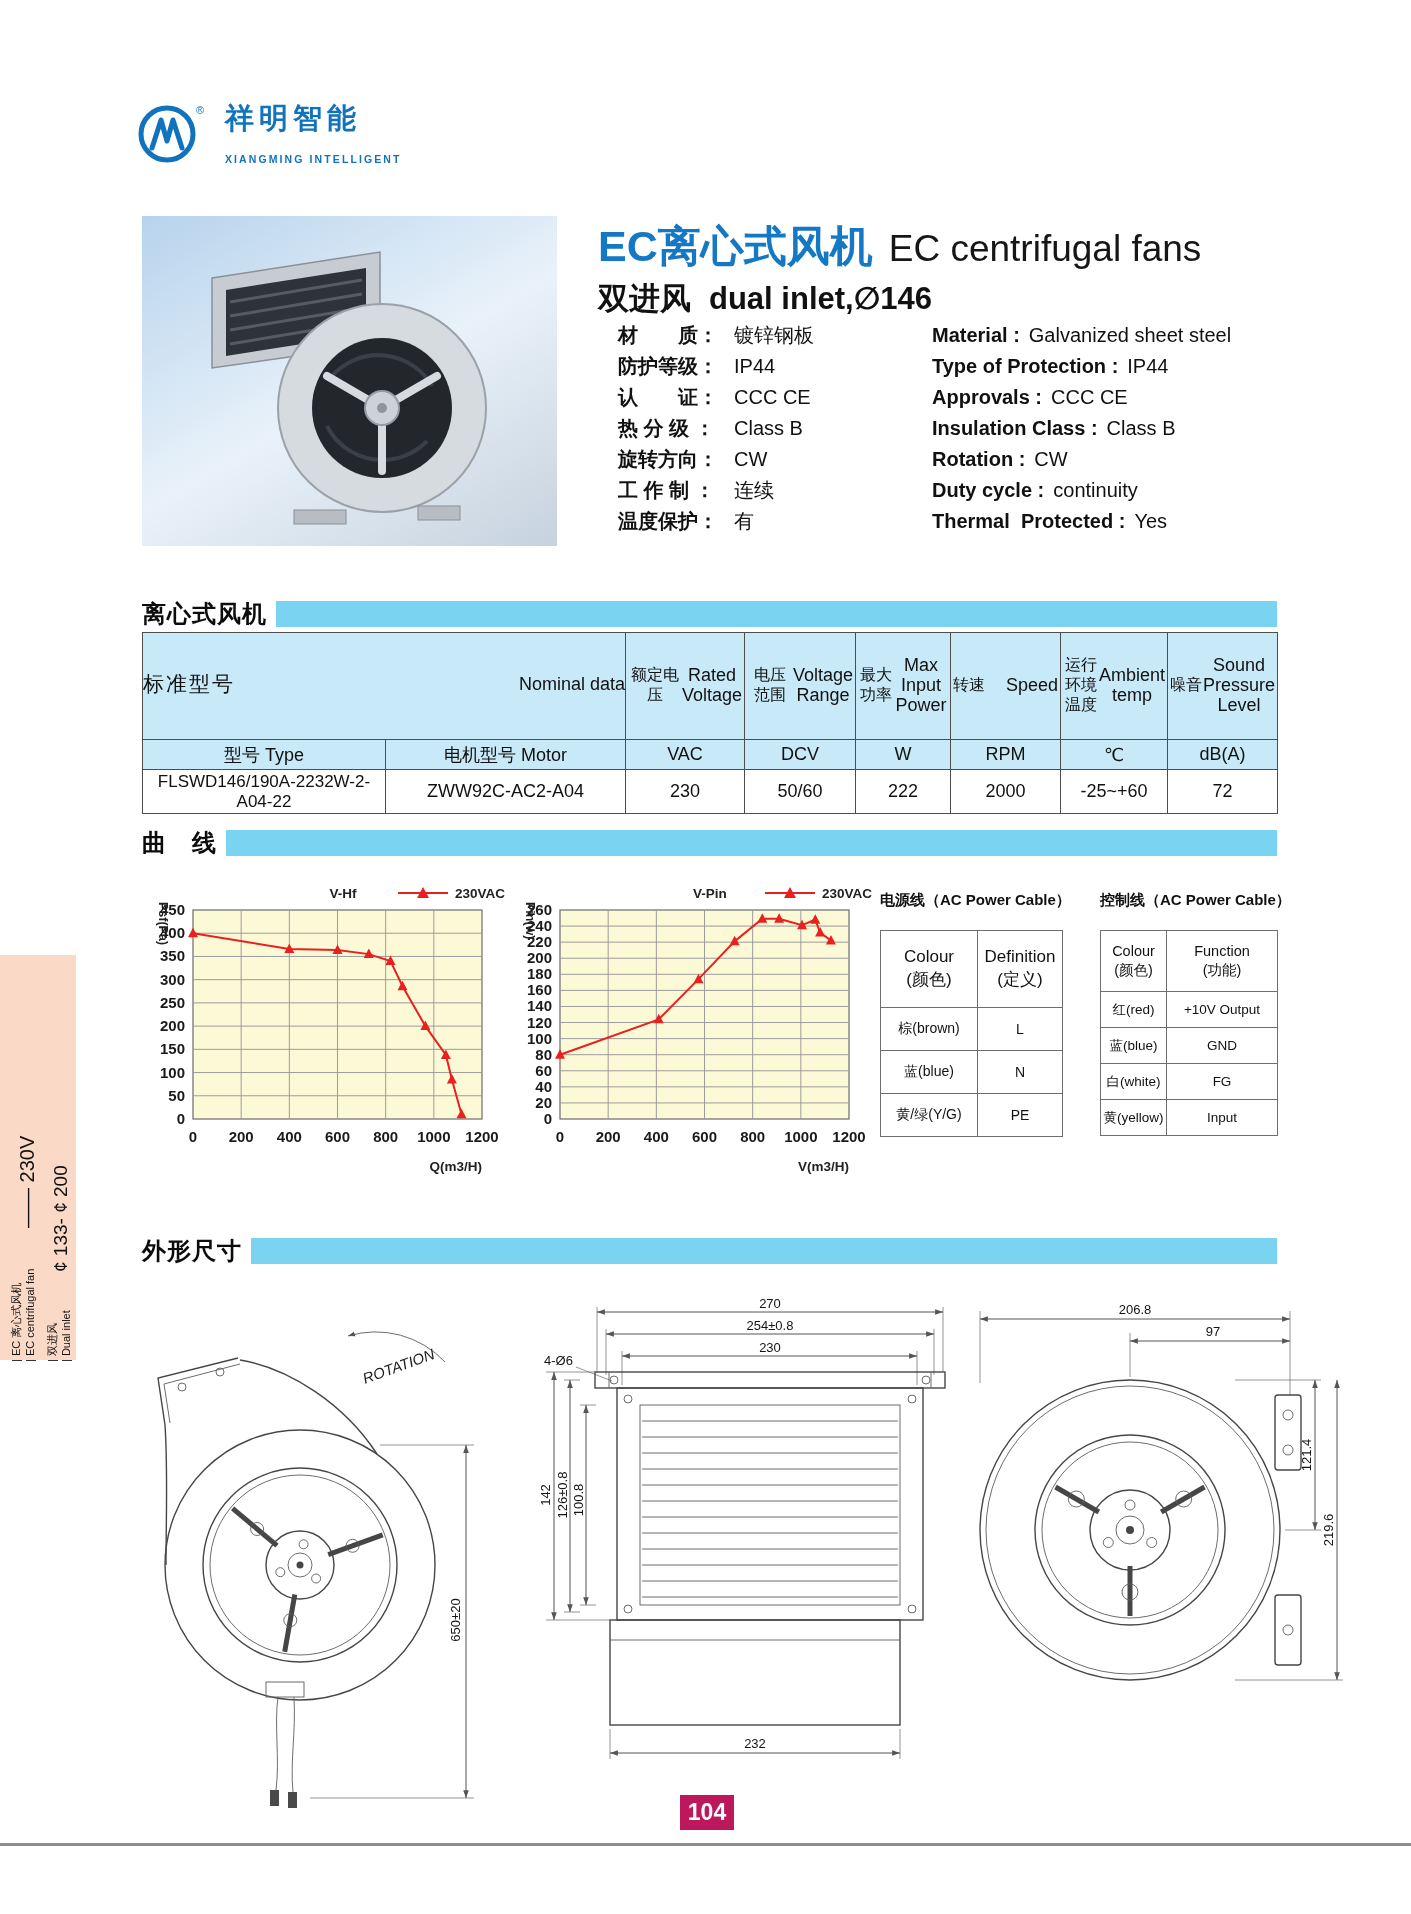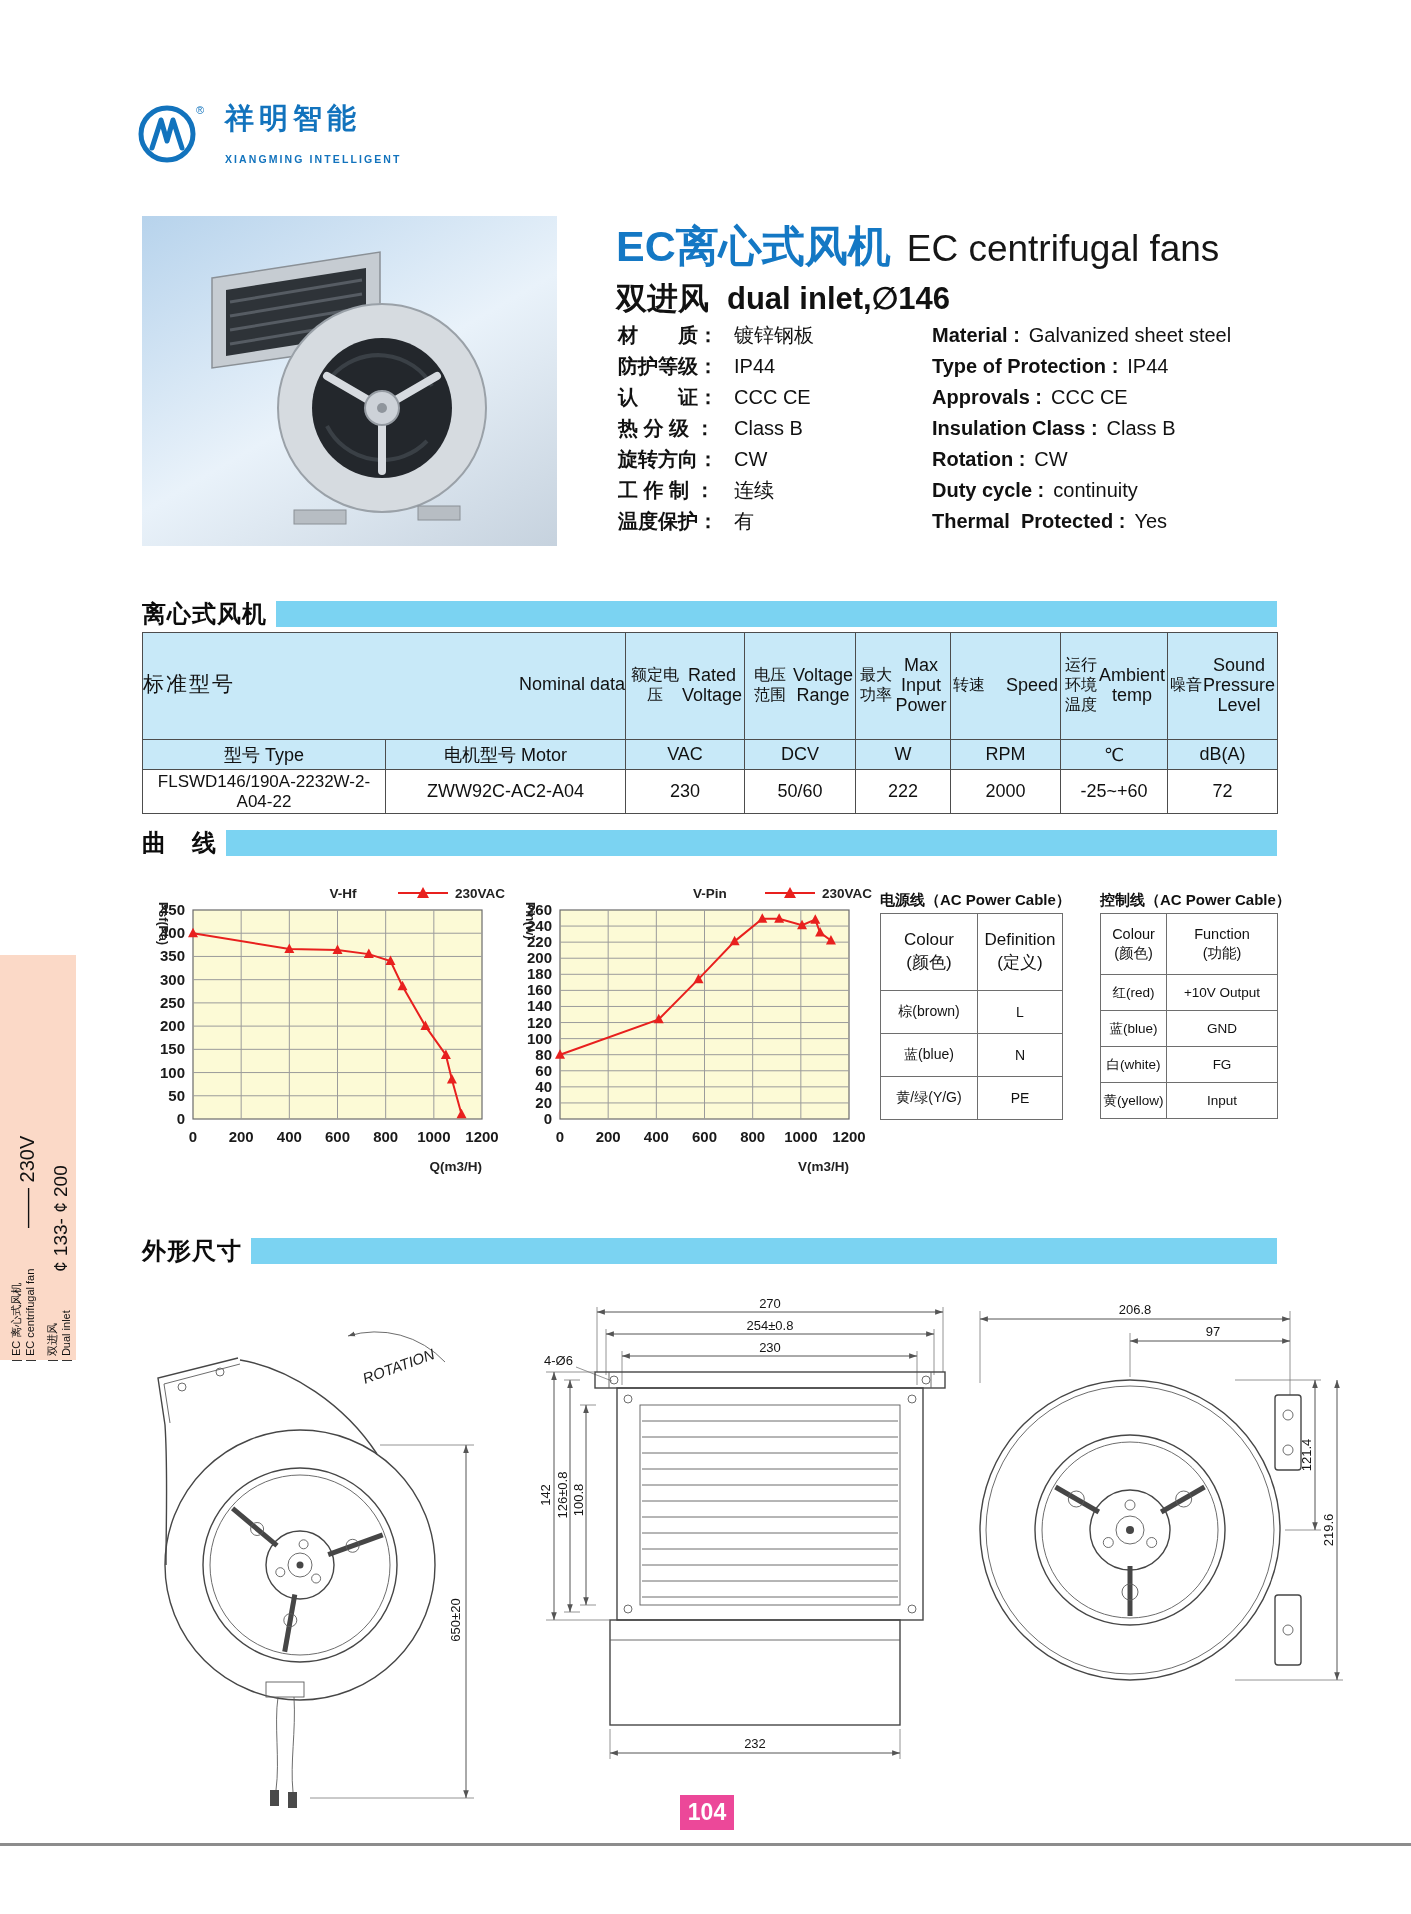--- a/index.html
+++ b/index.html
@@ -10,21 +10,21 @@
   
   .logo{left:138px;top:103px;display:flex;gap:15px;align-items:flex-start}
   .logo-cn{font-size:29px;font-weight:bold;color:#1273bd;letter-spacing:5px;line-height:1.1}
   .logo-en{font-size:10.5px;font-weight:bold;color:#1273bd;letter-spacing:2.1px;margin-top:18px}
 
   
   .photo{left:142px;top:216px;width:415px;height:330px;
          background:linear-gradient(150deg,#b7d3ec 0%,#e9f2fa 52%,#c6d2de 100%)}
 
   
-  .titleblock{left:616px;top:218px}
+  .titleblock{left:598px;top:218px}
   .trow{display:flex;align-items:baseline}
   .t1cn{font-size:43px;font-weight:800;color:#1478c4}
   .t1en{font-size:37px;font-weight:400;color:#161616;margin-left:16px}
   .t2{margin-top:2px}
   .t2cn{font-size:31px;font-weight:bold;color:#111}
   .t2en{font-size:31px;font-weight:bold;color:#111;margin-left:18px}
   .specs{left:618px;top:320px;font-size:20px}
   .srow{display:flex;height:31px;align-items:center}
   .scl{font-weight:bold;width:116px;white-space:pre}
   .scv{width:198px}
@@ -52,21 +52,21 @@
   .hc.nominal .cn{font-size:21px;letter-spacing:2px}
 
   
   .chart{width:392px;height:310px}
   .tick{font-size:15px;font-weight:bold;fill:#1a1a1a;font-family:"Liberation Sans",sans-serif}
   .ctit{font-size:13.5px;font-weight:bold;fill:#222;font-family:"Liberation Sans",sans-serif}
   .ylab{font-size:12.5px;font-weight:bold;fill:#222;font-family:"Liberation Sans",sans-serif}
 
   
   .cablebox{font-family:"Liberation Sans",sans-serif}
-  .cabletitle{font-size:15px;font-weight:bold;color:#111;margin-bottom:3px;white-space:pre}
+  .cabletitle{font-size:15px;font-weight:bold;color:#111;margin-bottom:20px;white-space:pre}
   table.cable{border-collapse:collapse;table-layout:fixed;background:#fff}
   table.cable td{border:1.3px solid #6e6e6e;text-align:center;vertical-align:middle;white-space:pre-line}
   .power{left:880px;top:891px;width:182px}
   .power table{width:182px}
   .power td.hd{height:74px;font-size:17px;line-height:1.35}
   .power td.rw{height:40px;font-size:14px}
   .control{left:1100px;top:891px;width:177px}
   .control table{width:177px}
   .control td.hd{height:58px;font-size:14.5px;line-height:1.3}
   .control td.rw{height:33px;font-size:13.5px}
@@ -83,21 +83,21 @@
   
   .peach{left:0;top:955px;width:76px;height:405px;background:#fbd9c7}
   .vrot{position:absolute;transform-origin:0 0;transform:rotate(-90deg);white-space:nowrap;color:#111}
   .g1tag{left:16px;top:1228px;font-size:20px}
   .g2tag{left:50px;top:1272px;font-size:19px}
   .vstack{line-height:14px;font-size:11px}
   .g1stack{left:9px;top:1362px}
   .g2stack{left:45px;top:1362px}
 
   
-  .pagenum{left:680px;top:1795px;width:54px;height:35px;background:#ec4899;color:#fff;
+  .pagenum{left:680px;top:1795px;width:54px;height:35px;background:#be185d;color:#fff;
            font-size:23px;font-weight:bold;display:flex;align-items:center;justify-content:center}
   .bottomline{left:0;top:1843px;width:1411px;height:3px;background:#8c8c8c}
 </style>
 </head>
 <body>
 
 <div class="page">
 
   <div class="abs logo">
     <svg width="72" height="62" viewBox="0 0 72 62">

